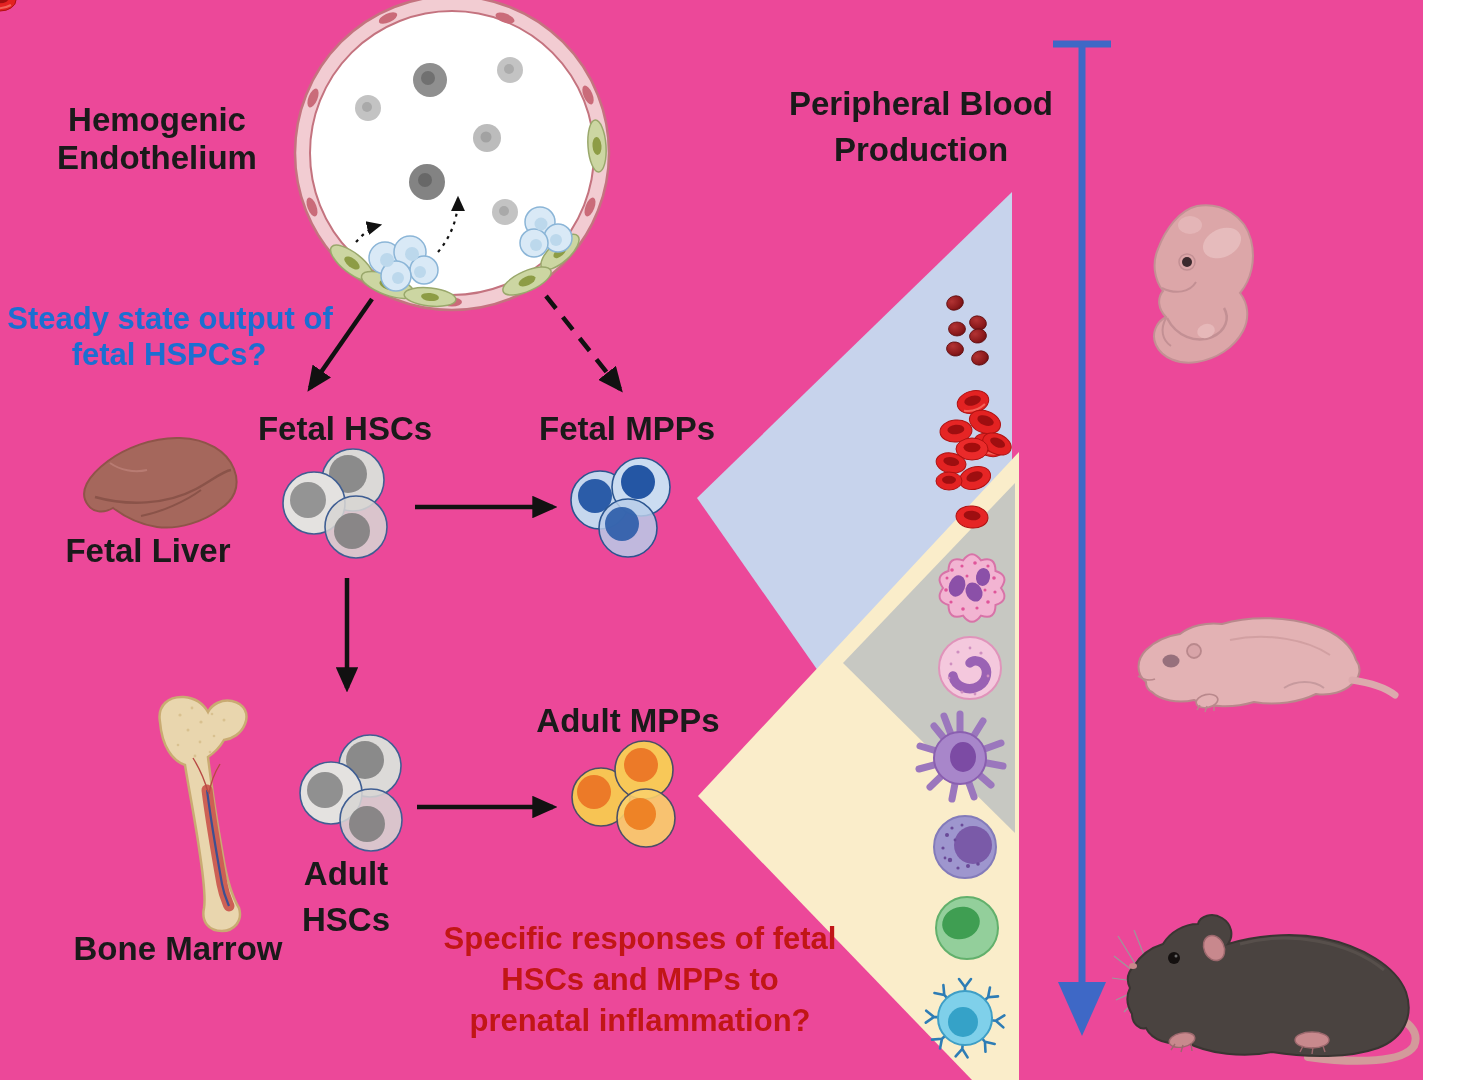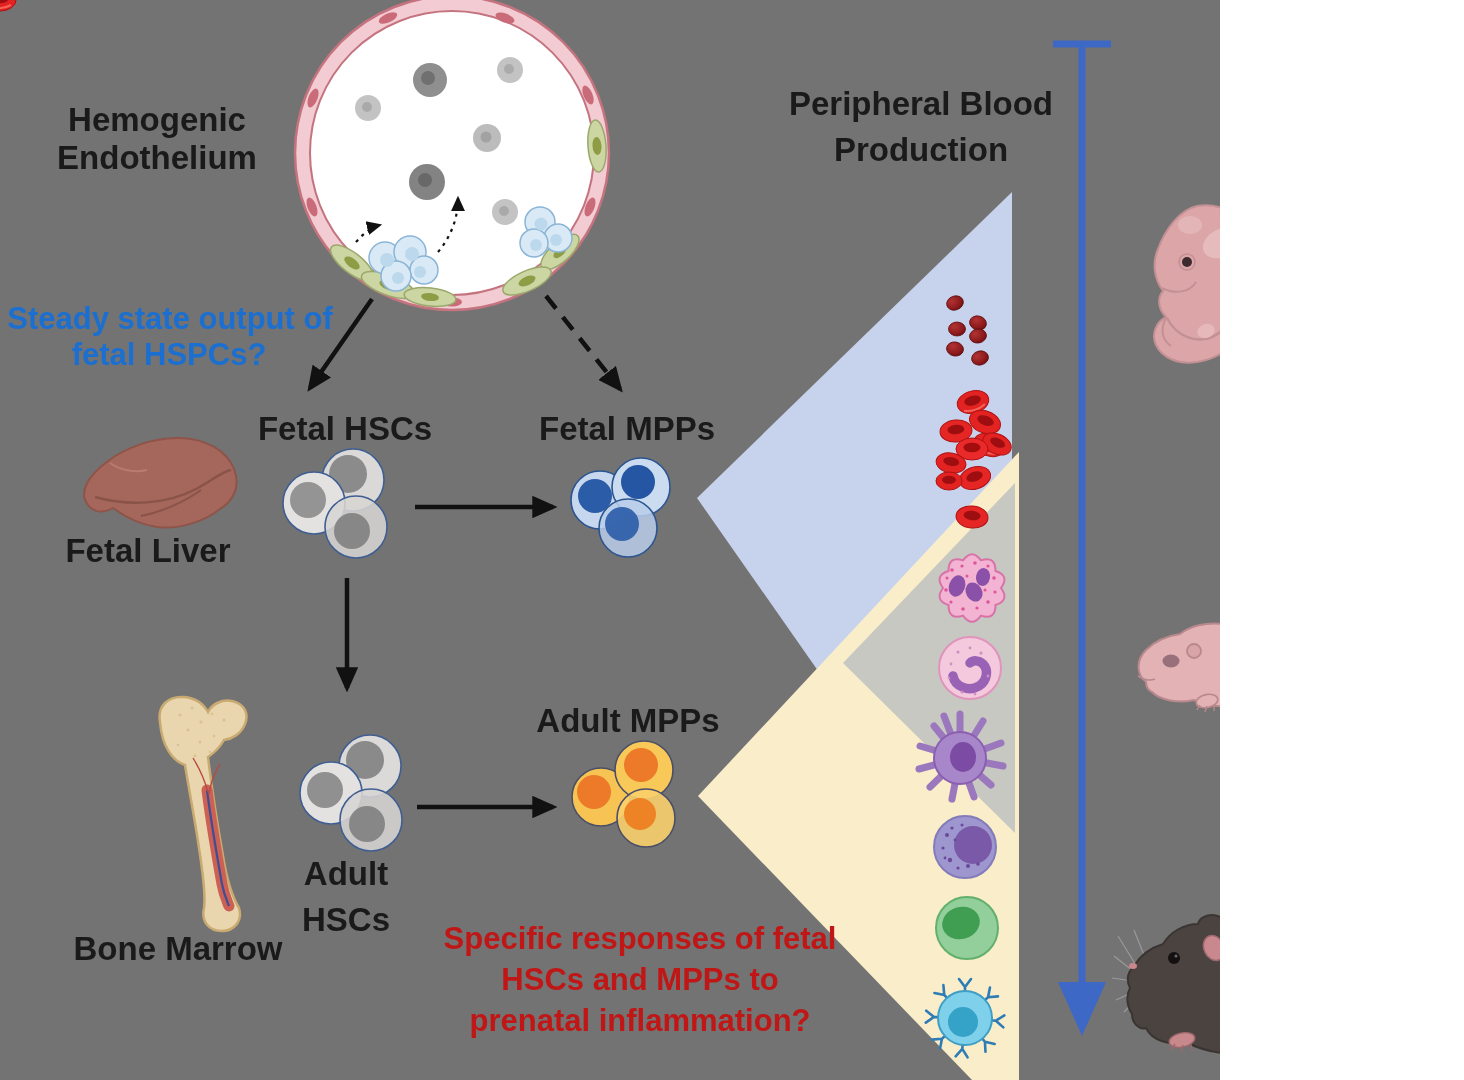--- a/index.html
+++ b/index.html
@@ -1,16 +1,16 @@
 <!DOCTYPE html>
 <html><head>
 <meta charset="utf-8">
 <style>
   html,body{margin:0;padding:0;background:#ffffff;}
-  .stage{position:relative;width:1220px;height:1080px;background:#737373;overflow:hidden;
+  .stage{position:relative;width:1423px;height:1080px;background:#ec4899;overflow:hidden;
          font-family:"Liberation Sans",sans-serif;}
   svg{display:block}
   text{font-family:"Liberation Sans",sans-serif;font-weight:600;}
   .lbl{font-size:33px;}
   .lbl-q{font-size:31px;}
 </style>
 </head>
 <body>
 
 <div class="stage">

